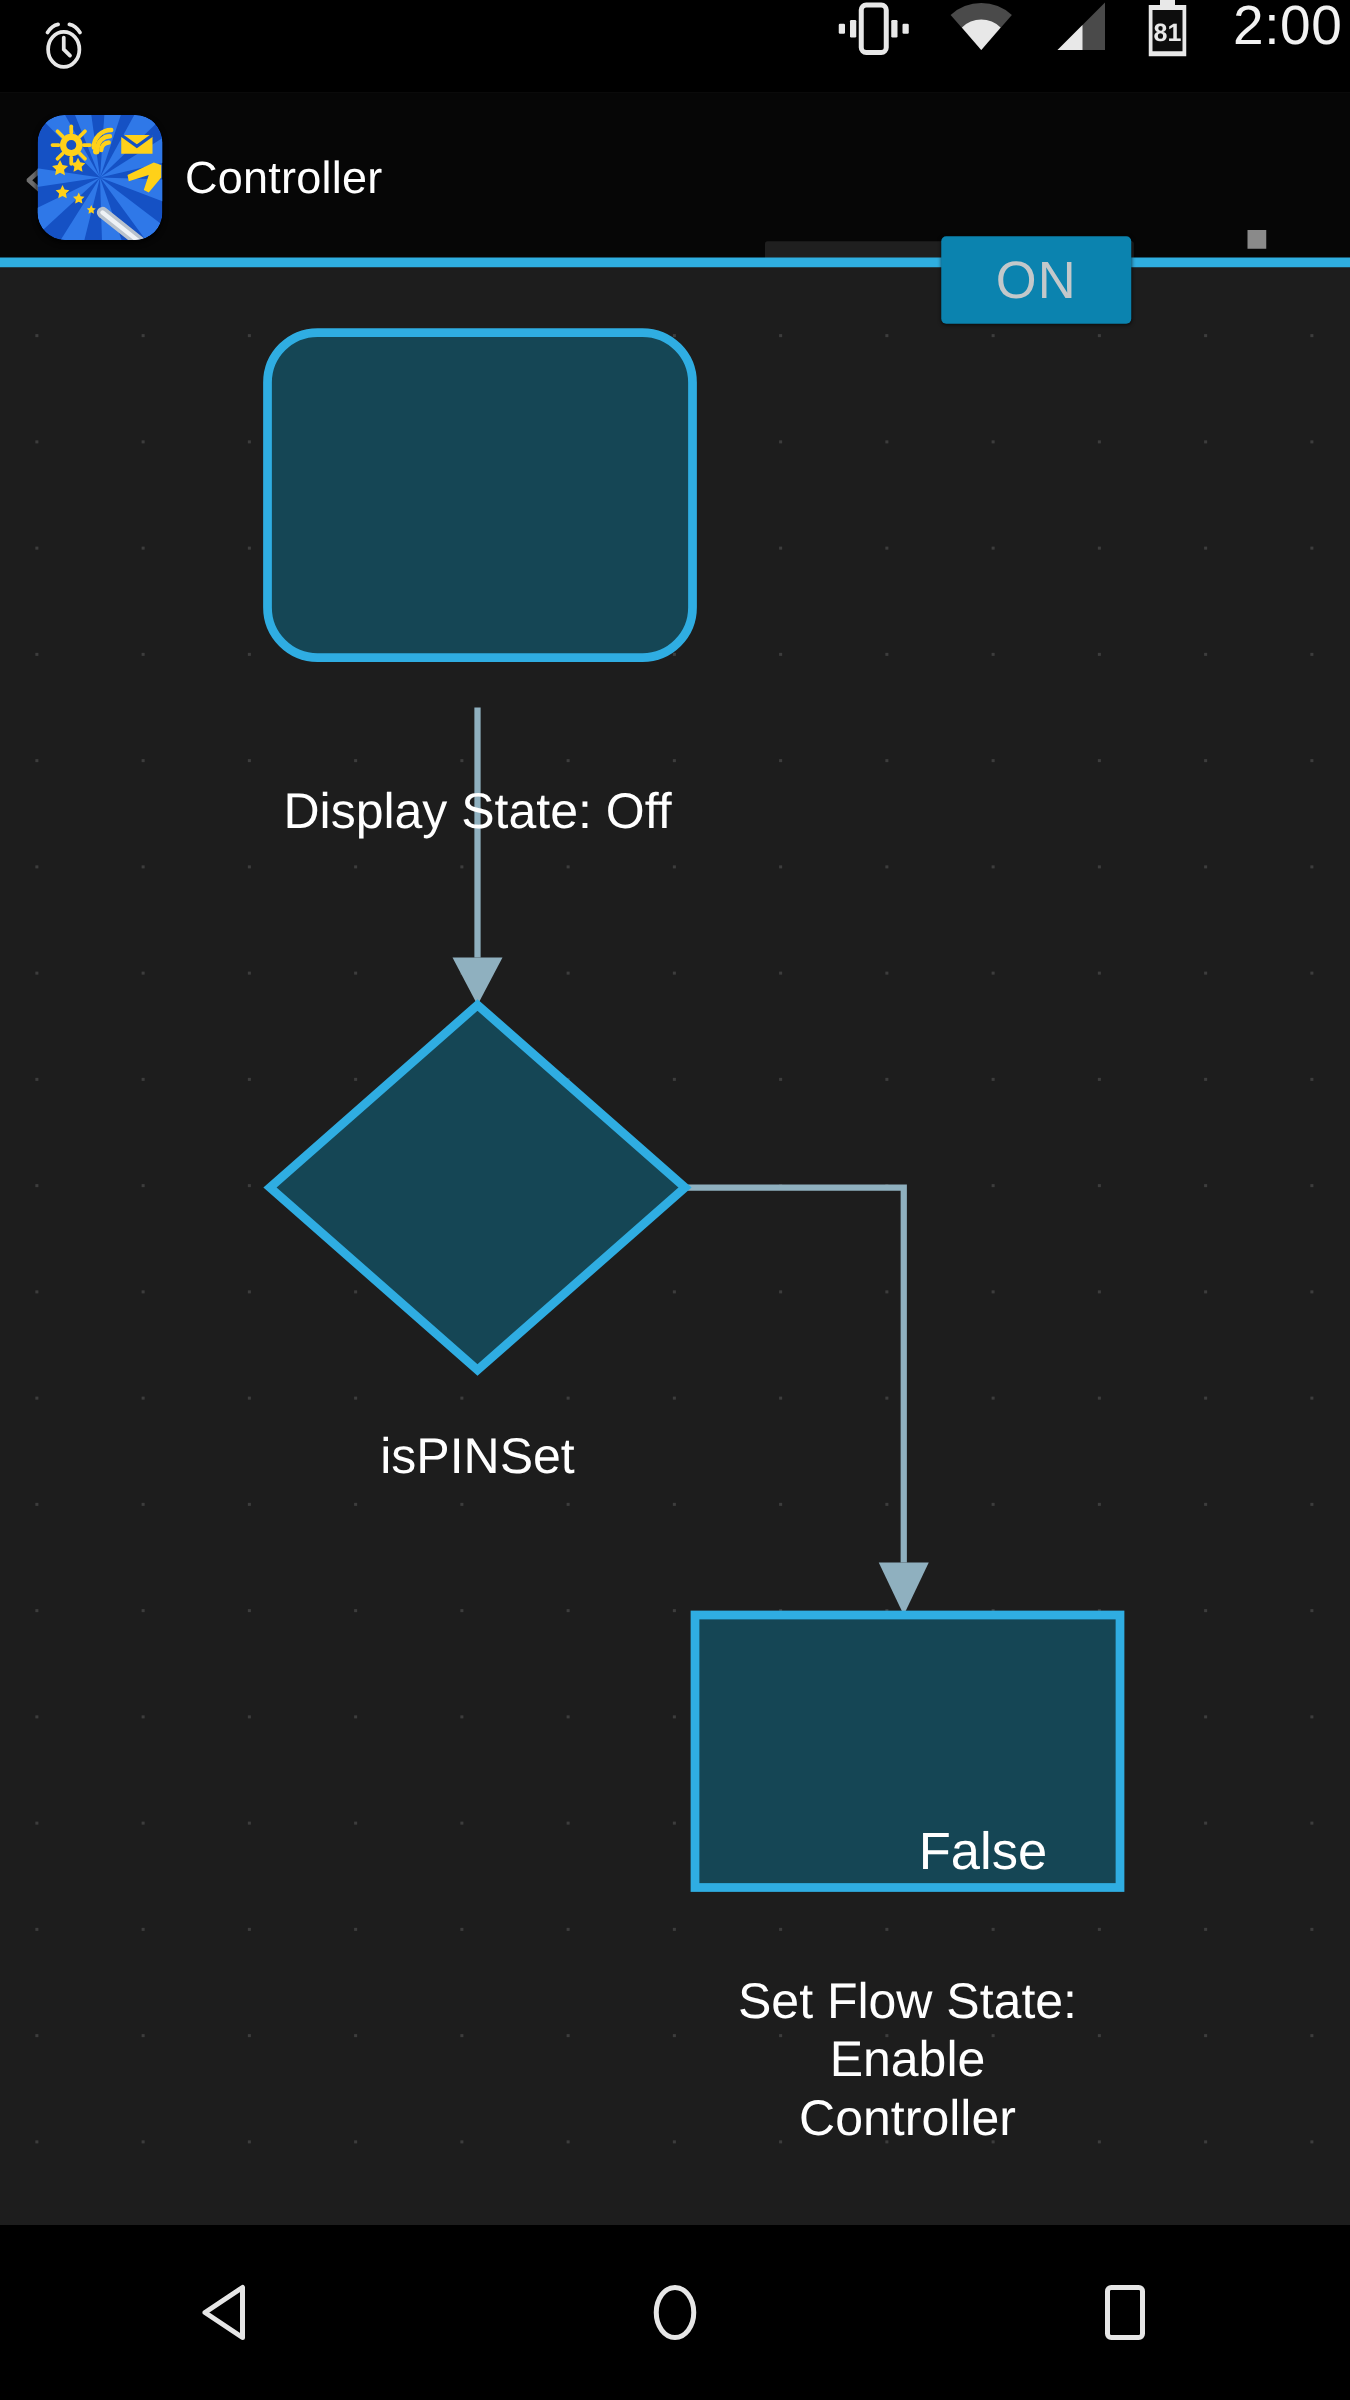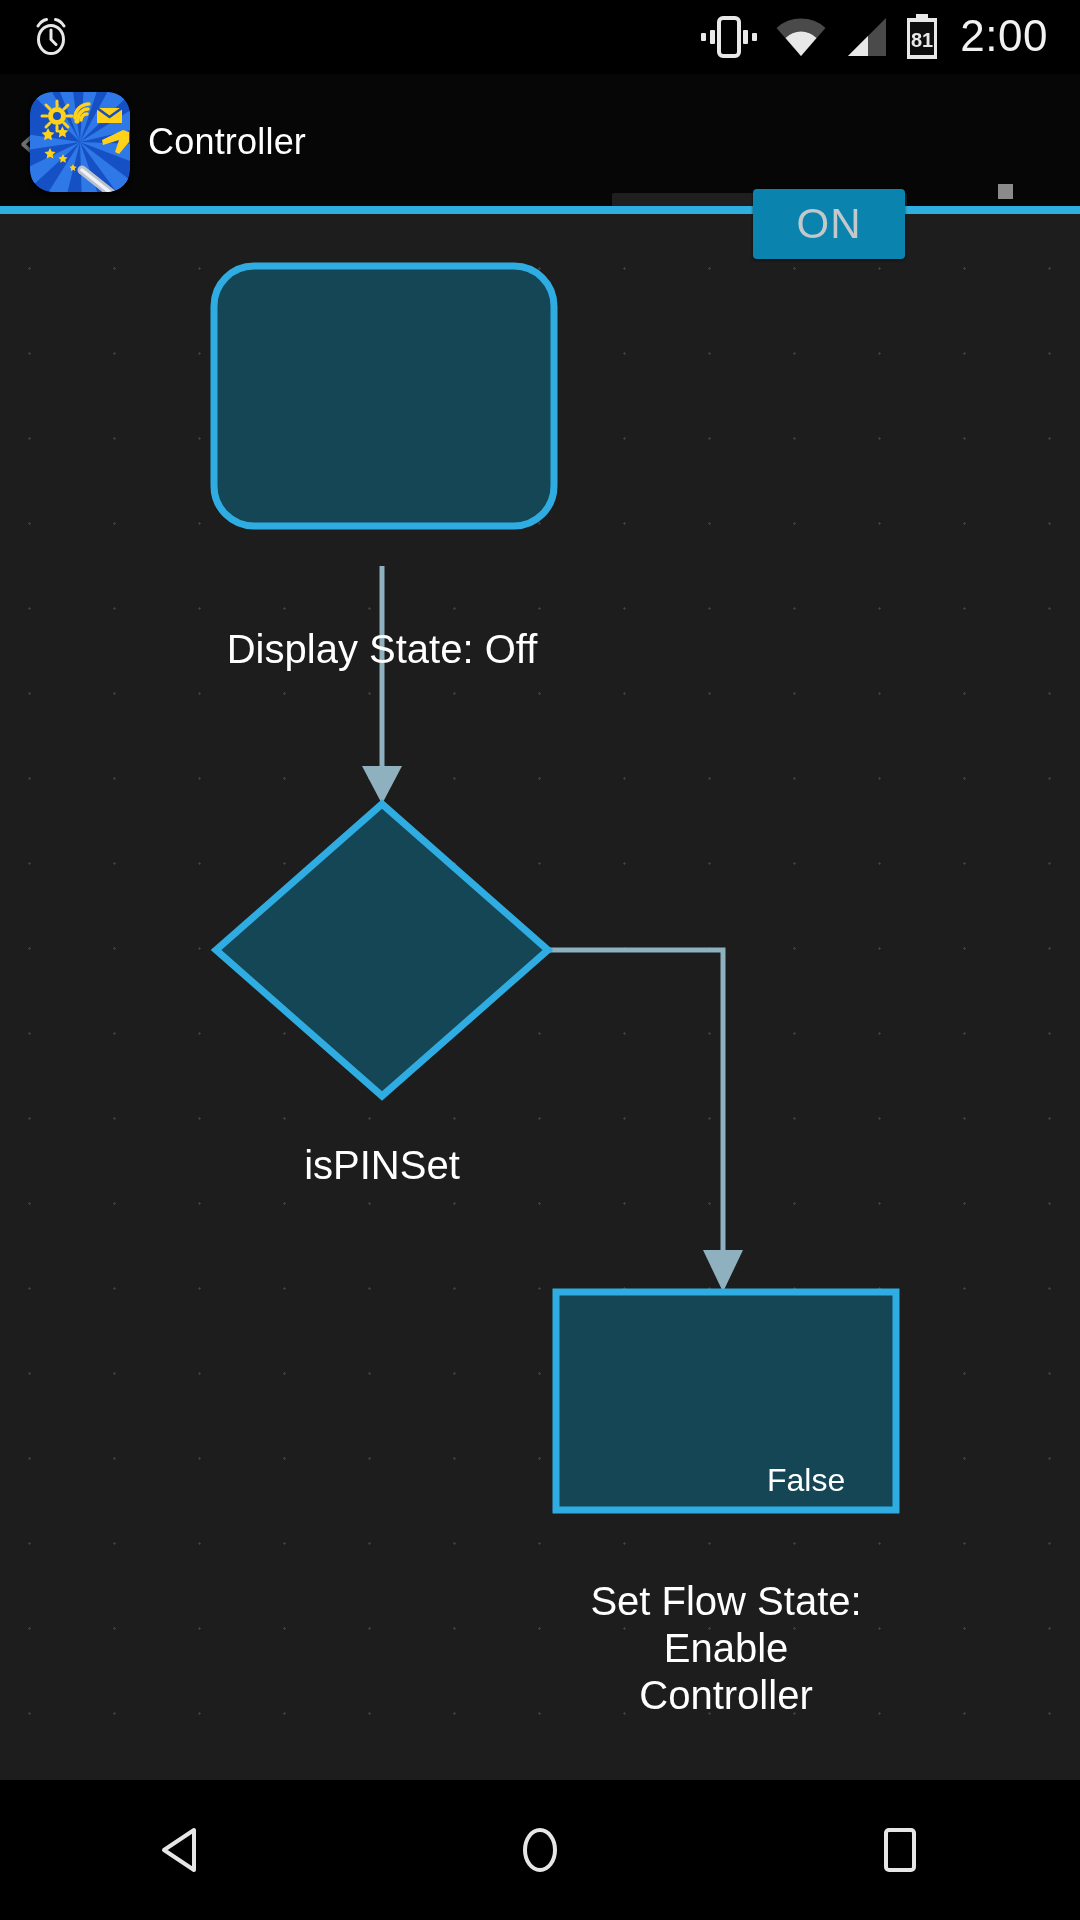--- a/index.html
+++ b/index.html
@@ -26,25 +26,24 @@
     width: 1080px; height: 74px;
     background: #000000;
   }
   #alarm-icon {
     position: absolute;
     left: 30px; top: 16px;
     width: 42px; height: 42px;
   }
   #status-right {
     position: absolute;
-    right: 32px; top: 0;
+    right: 6px; top: 0;
     height: 74px;
     display: flex;
-    align-items: center;
-    gap: 17px;
+    gap: 31px;
   }
   .sb-icon { display: block; }
   #status-time {
     color: #f2f2f2;
     font-size: 44px;
     letter-spacing: 0.5px;
     line-height: 1;
     padding-left: 4px;
     position: relative;
     top: -1px;
@@ -168,22 +167,21 @@
     width: 400px;
   }
   #node-action-label {
     left: 556px; top: 1364px;
     width: 340px;
   }
   #edge-false-label {
     left: 735px; top: 1243px;
     width: 160px;
     text-align: left;
-    font-size: 32px;
-    margin-left: 32px;
+    font-size: 42px;
   }
 
   
   #nav-bar {
     position: absolute;
     left: 0; bottom: 0;
     width: 1080px; height: 140px;
     background: #000000;
     display: flex;
     align-items: center;

